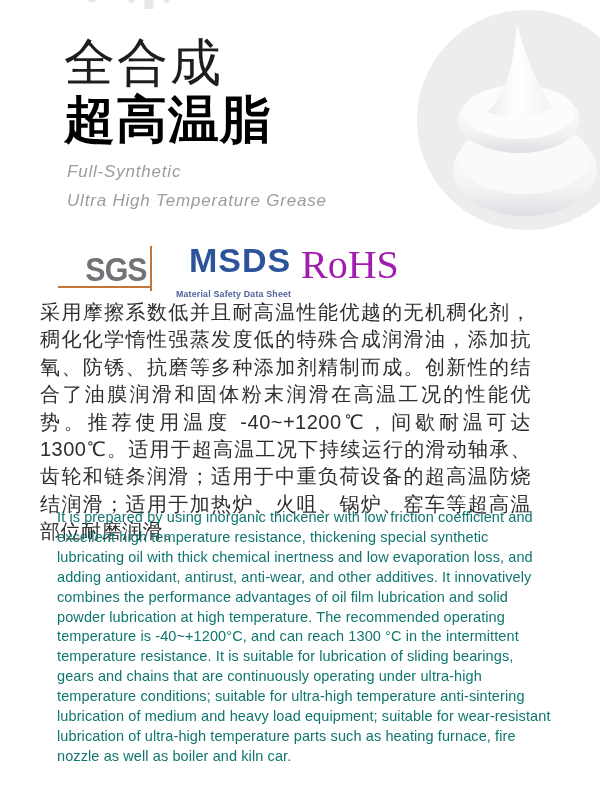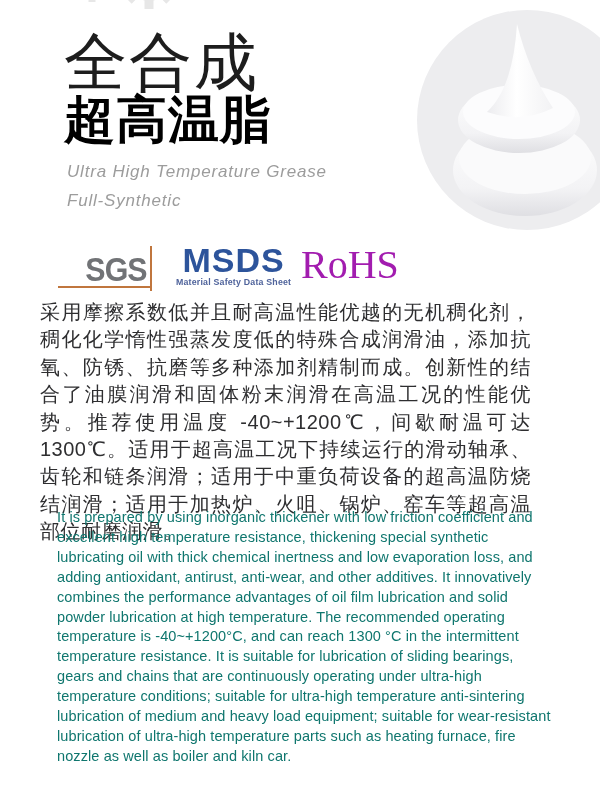--- a/index.html
+++ b/index.html
@@ -27,21 +27,21 @@
     top: 10px;
     width: 220px;
     height: 220px;
     border-radius: 50%;
     background: #ededef;
     overflow: hidden;
   }
 
   .title-block { position: absolute; left: 64px; top: 34px; }
   .title-cn-1 {
-    font-size: 63px;
+    font-size: 51px;
     line-height: 57px;
     font-weight: 500;
     color: #1d1d1d;
     letter-spacing: 2px;
   }
   .title-cn-2 {
     font-size: 51px;
     line-height: 57px;
     font-weight: 800;
     color: #000000;
@@ -93,31 +93,31 @@
     top: 0;
     bottom: 0;
     width: 2.5px;
     background: #c0763d;
   }
 
   .cert-msds {
     position: absolute;
     left: 176px;
     top: 243px;
-    text-align: center;
+    text-align: right;
   }
   .msds-text {
     font-size: 34px;
     line-height: 34px;
     font-weight: 700;
     color: #2d549b;
     letter-spacing: 1px;
   }
   .msds-caption {
-    margin-top: 0px;
+    margin-top: 12px;
     font-size: 8.8px;
     font-weight: 700;
     color: #4f639b;
     letter-spacing: 0.2px;
   }
 
   .cert-rohs {
     position: absolute;
     left: 301px;
     top: 244px;
@@ -219,22 +219,22 @@
     <path d="M 70 102 Q 96 78 100 14 Q 112 62 136 98 Q 104 114 70 102 Z" fill="url(#coneShade)"></path>
   </svg>
 </div>
 
 <div class="title-block">
   <div class="title-cn-1">全合成</div>
   <div class="title-cn-2">超高温脂</div>
 </div>
 
 <div class="subtitle-block">
+  <div>Full-Synthetic</div>
   <div>Ultra High Temperature Grease</div>
-  <div>Full-Synthetic</div>
 </div>
 
 <div class="cert-sgs">
   <span class="sgs-text">SGS</span>
   <span class="sgs-line-bottom"></span>
   <span class="sgs-line-right"></span>
 </div>
 
 <div class="cert-msds">
   <div class="msds-text">MSDS</div>

